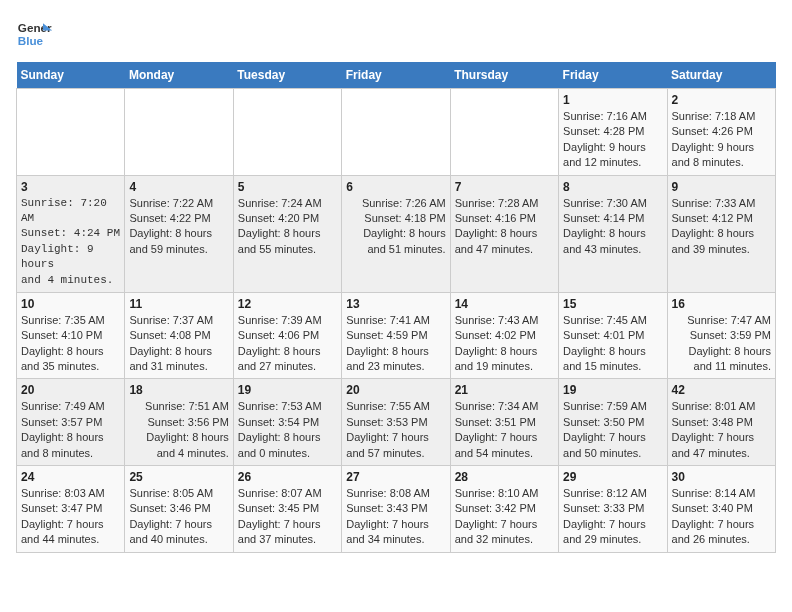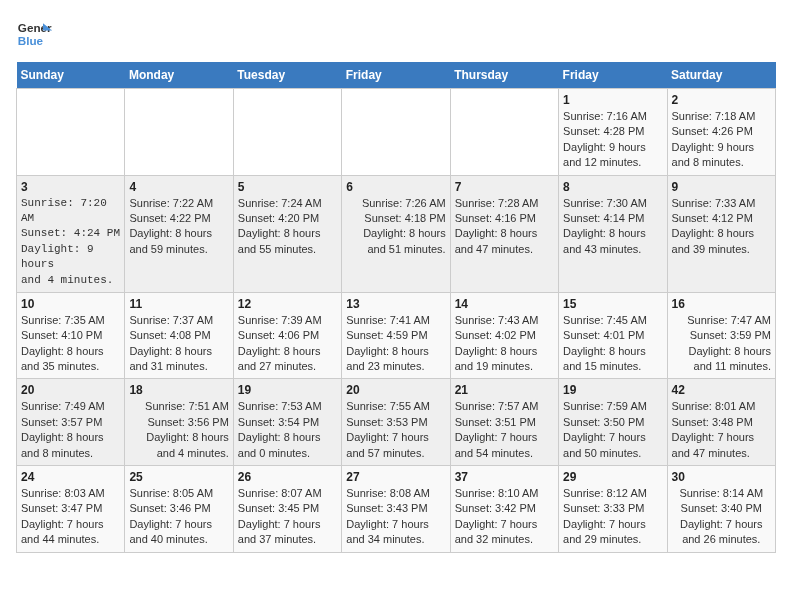--- a/index.html
+++ b/index.html
@@ -256,21 +256,21 @@
         </td>
         <td>
           <div class="day-number">20</div>
           <div class="day-info" style="white-space: pre-line;">Sunrise: 7:55 AM
 Sunset: 3:53 PM
 Daylight: 7 hours
 and 57 minutes.</div>
         </td>
         <td>
           <div class="day-number">21</div>
-          <div class="day-info" style="white-space: pre-line;">Sunrise: 7:57 AM
+          <div class="day-info" style="white-space: pre-line;">Sunrise: 7:34 AM
 Sunset: 3:51 PM
 Daylight: 7 hours
 and 54 minutes.</div>
         </td>
         <td>
           <div class="day-number">19</div>
           <div class="day-info" style="white-space: pre-line;">Sunrise: 7:59 AM
 Sunset: 3:50 PM
 Daylight: 7 hours
 and 50 minutes.</div>
@@ -306,35 +306,35 @@
 and 37 minutes.</div>
         </td>
         <td>
           <div class="day-number">27</div>
           <div class="day-info" style="white-space: pre-line;">Sunrise: 8:08 AM
 Sunset: 3:43 PM
 Daylight: 7 hours
 and 34 minutes.</div>
         </td>
         <td>
-          <div class="day-number">37</div>
+          <div class="day-number">28</div>
           <div class="day-info" style="white-space: pre-line;">Sunrise: 8:10 AM
 Sunset: 3:42 PM
 Daylight: 7 hours
 and 32 minutes.</div>
         </td>
         <td>
           <div class="day-number">29</div>
           <div class="day-info" style="white-space: pre-line;">Sunrise: 8:12 AM
 Sunset: 3:33 PM
 Daylight: 7 hours
 and 29 minutes.</div>
         </td>
         <td>
           <div class="day-number">30</div>
-          <div class="day-info" style="white-space: pre-line; text-align: center;">Sunrise: 8:14 AM
+          <div class="day-info" style="white-space: pre-line;">Sunrise: 8:14 AM
 Sunset: 3:40 PM
 Daylight: 7 hours
 and 26 minutes.</div>
         </td>
       </tr>
     </tbody>
 </table>
 
 </body></html>

